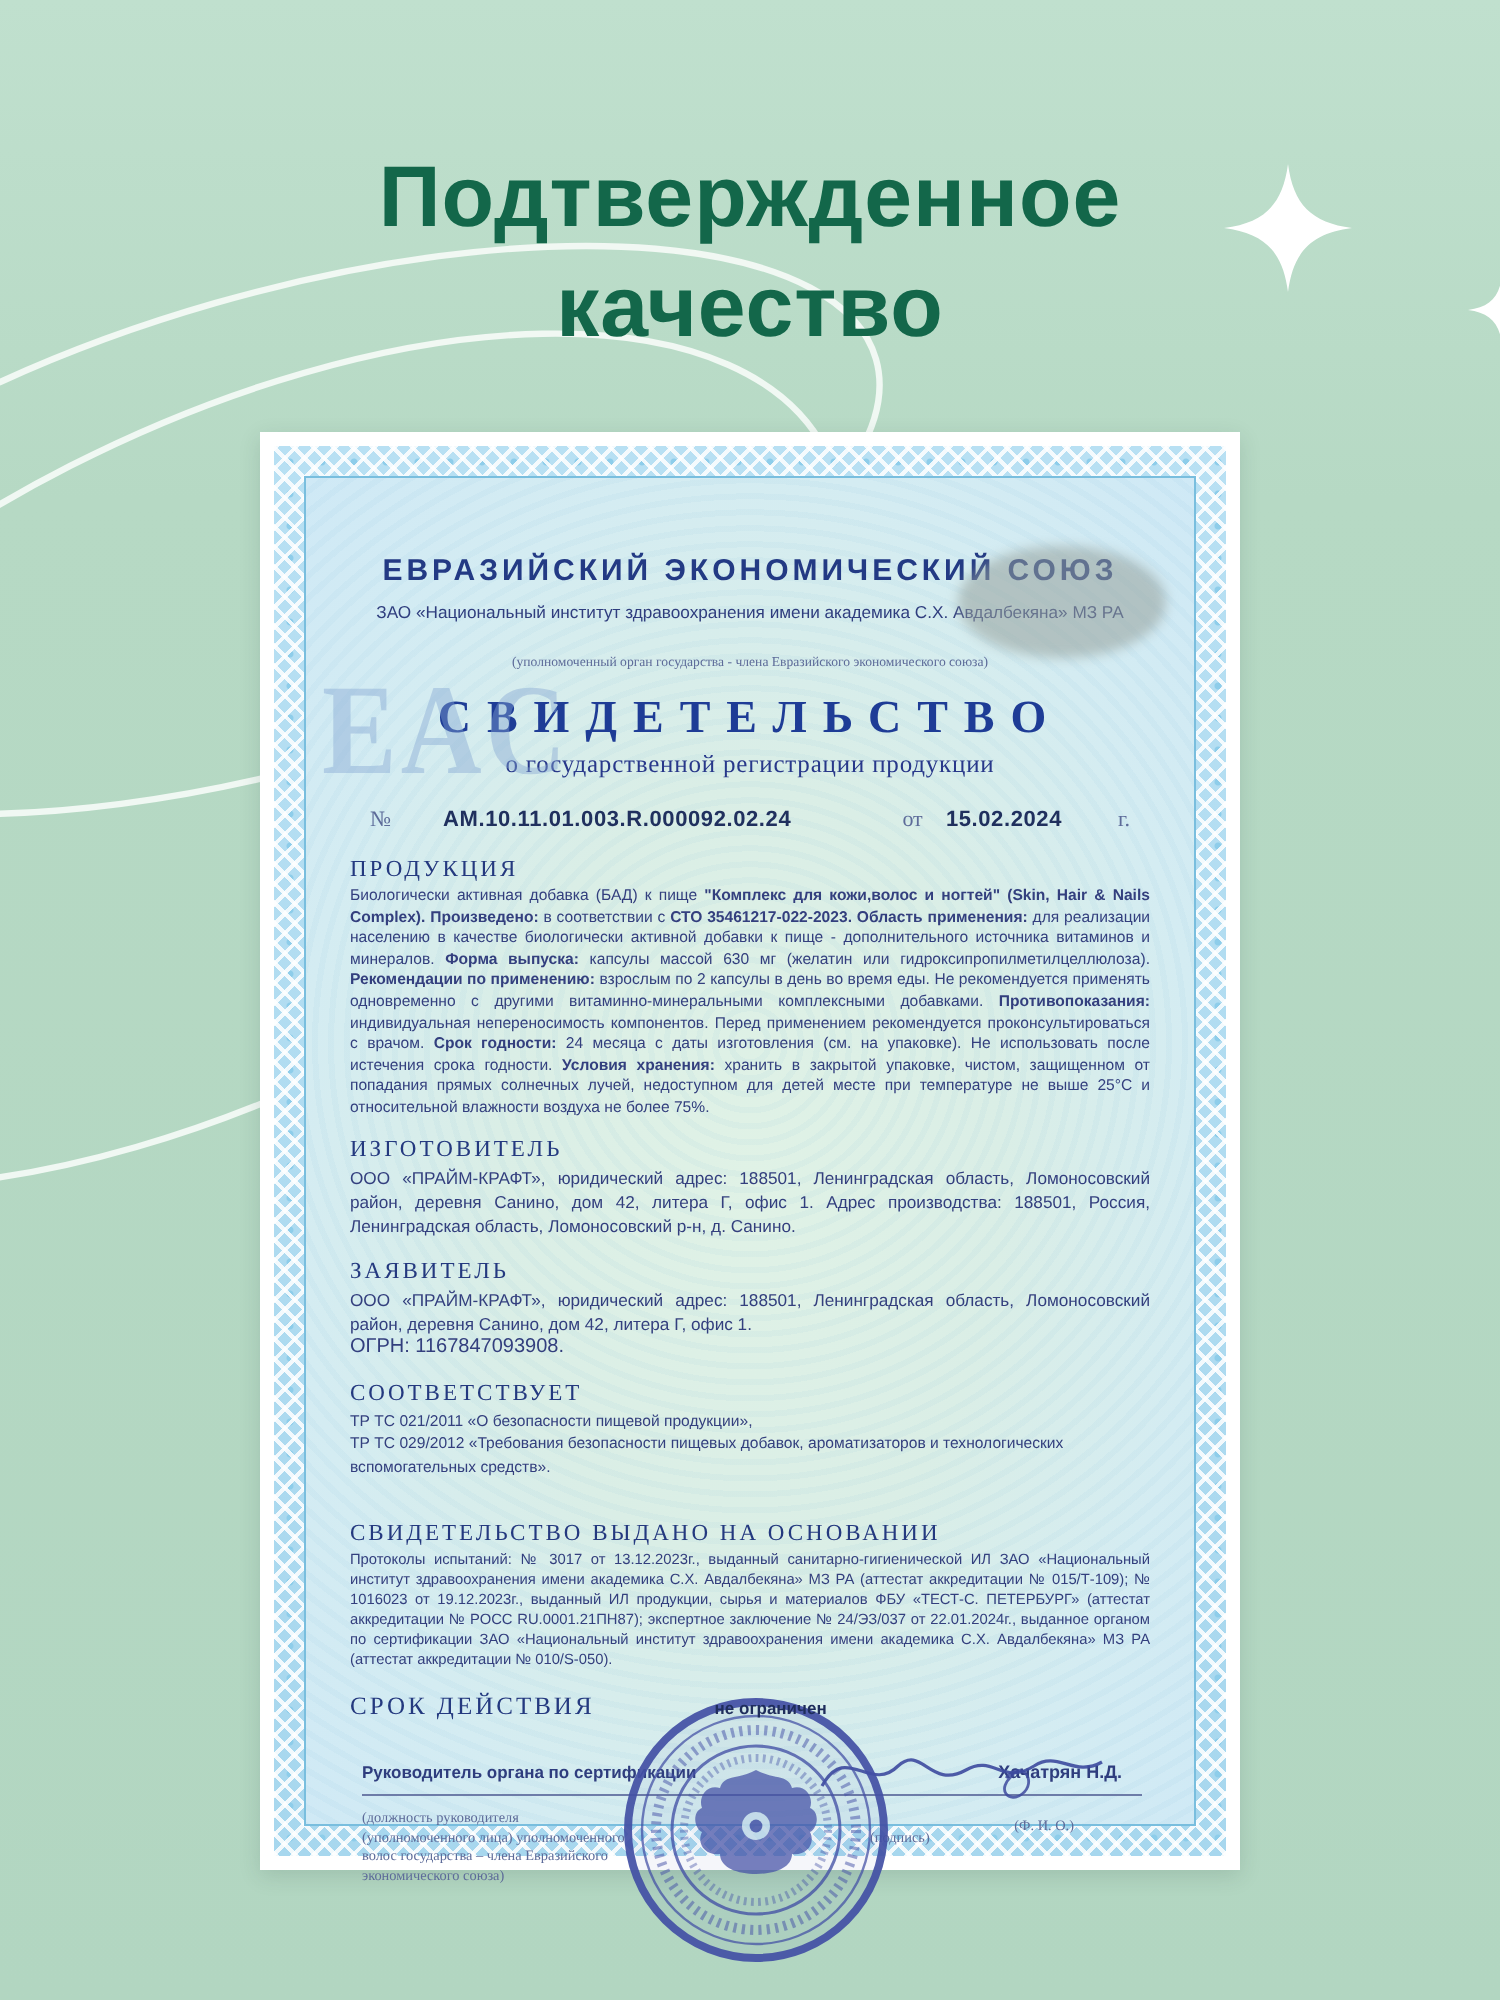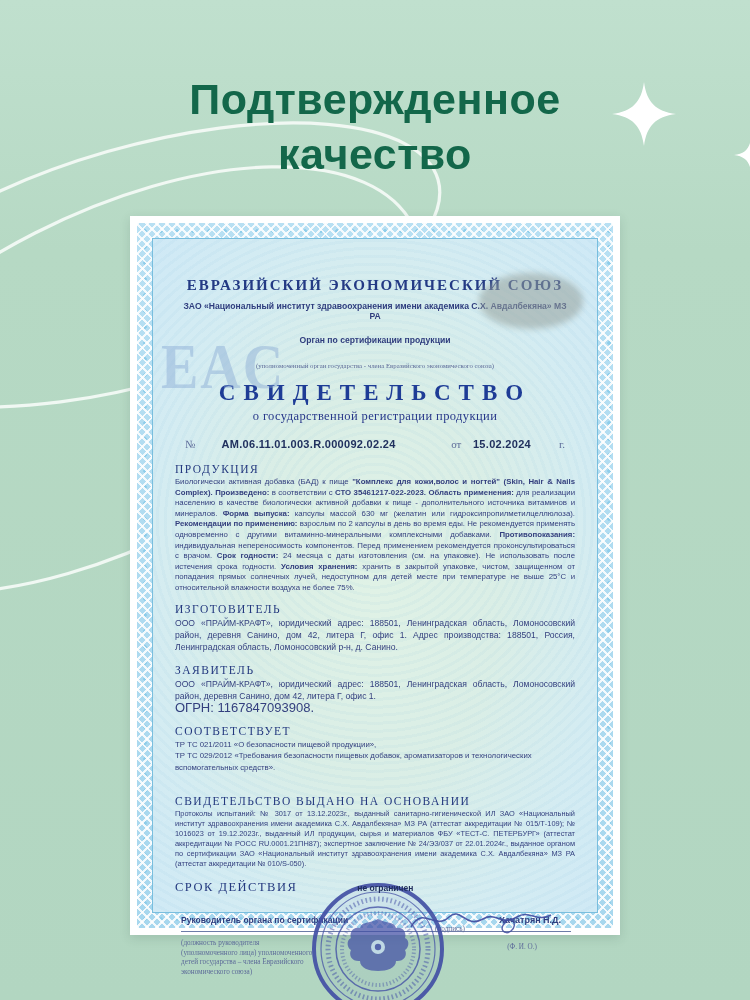--- a/index.html
+++ b/index.html
@@ -52,24 +52,24 @@
     font-family:"Liberation Serif", serif;
   }
   .grey-blob {
     position:absolute; right:14px; top:34px; width:104px; height:56px;
     background:rgba(150,160,155,.55); border-radius:50%;
     filter:blur(3px);
   }
 
   .c { text-align:center; }
   .hdr-union {
-    margin-top:28px; font-family:Liberation Serif, serif; font-weight:bold;
+    margin-top:28px; font-family:Liberation Sans, sans-serif; font-weight:bold;
     font-size:15px; letter-spacing:2px; color:#233a84;
   }
-  .hdr-org1 { margin:7px auto 14px; width:96%; font-size:8.6px; font-weight:bold; color:#2f3d7e; }
+  .hdr-org1 { margin:7px auto 14px; width:96%; font-size:8.6px; font-weight:normal; color:#2f3d7e; }
   .hdr-org2 { margin-top:3px; font-size:8.6px; font-weight:bold; color:#2f3d7e; }
   .hdr-note { margin-top:17px; font-size:6.8px; color:#5d6b99; font-family:"Liberation Serif", serif; }
   .doc-title {
     margin-top:11px; font-family:"Liberation Serif", serif; font-weight:bold;
     font-size:23px; letter-spacing:8px; color:#1e3c96;
   }
   .doc-sub { margin-top:3px; font-family:"Liberation Serif", serif; font-size:12.5px; color:#28388a; letter-spacing:.4px; }
 
   .num-row {
     margin-top:14px; display:flex; align-items:baseline; font-size:11px;
@@ -93,21 +93,21 @@
 
   .validity-row { margin-top:11px; display:flex; align-items:baseline; }
   .validity-val { margin-left:60px; font-size:8.5px; font-weight:bold; color:#1f2d5c; position:relative; z-index:5; }
 
   .sig-area { position:relative; margin-top:14px; height:118px; }
   .sig-left-label { position:absolute; left:6px; top:6px; font-size:8.5px; font-weight:bold; color:#2f3d7e; }
   .sig-line-l { position:absolute; left:6px; top:22px; width:290px; border-bottom:1px solid #6d7ca8; }
   .sig-line-r { position:absolute; right:4px; top:22px; width:118px; border-bottom:1px solid #6d7ca8; }
   .sig-name { position:absolute; right:14px; top:6px; font-size:9px; font-weight:bold; color:#2f3d7e; }
   .sig-note-block { position:absolute; left:6px; top:30px; width:190px; font-size:7.2px; line-height:9.5px; color:#5d6b99; font-family:"Liberation Serif", serif; }
-  .sig-podpis { position:absolute; left:260px; top:16px; font-size:7.2px; color:#5d6b99; font-family:"Liberation Serif", serif; }
+  .sig-podpis { position:absolute; left:260px; top:40px; font-size:7.2px; color:#5d6b99; font-family:"Liberation Serif", serif; }
   .sig-fio { position:absolute; right:38px; top:34px; font-size:7.2px; color:#5d6b99; font-family:"Liberation Serif", serif; }
   .stamp { position:absolute; left:135px; top:-28px; width:136px; height:136px; opacity:.92; z-index:4; }
   .squiggle { position:absolute; left:230px; top:-12px; width:150px; height:46px; z-index:3; }
 </style>
 </head>
 <body>
 
 <svg class="bg-curves" viewBox="0 0 750 1000">
   <g fill="none" stroke="#f4faf6" stroke-width="3.2" opacity="0.95">
     <ellipse cx="140" cy="265" rx="310" ry="118" transform="rotate(-16 140 265)"></ellipse>
@@ -129,43 +129,42 @@
 
 <div class="paper">
   <div class="lace">
     <div class="inner">
 
       <div class="watermark-eac">EAC</div>
       <div class="grey-blob"></div>
 
       <div class="c hdr-union">ЕВРАЗИЙСКИЙ  ЭКОНОМИЧЕСКИЙ  СОЮЗ</div>
       <div class="c hdr-org1">ЗАО «Национальный институт здравоохранения имени академика С.Х. Авдалбекяна» МЗ РА</div>
-      <div class="c hdr-org2">Орган по сертификации продукции</div>
       <div class="c hdr-note">(уполномоченный орган государства - члена Евразийского экономического союза)</div>
       <div class="c doc-title">СВИДЕТЕЛЬСТВО</div>
       <div class="c doc-sub">о государственной регистрации продукции</div>
 
       <div class="num-row">
         <span class="lbl">№</span>
         <span class="sp1"></span>
-        <span class="val">AM.06.11.01.003.R.000092.02.24</span>
+        <span class="val">AM.10.11.01.003.R.000092.02.24</span>
         <span class="sp2 lbl">от</span>
         <span class="val">15.02.2024</span>
         <span class="sp4 lbl">г.</span>
       </div>
 
       <div class="sec-h mt16">ПРОДУКЦИЯ</div>
       <div class="body-txt"><span>Биологически активная добавка (БАД) к пище </span><span class="b">"Комплекс для кожи,волос и ногтей" (Skin, Hair &amp; Nails Complex). </span><span class="b">Произведено:</span><span> в соответствии с </span><span class="b">СТО 35461217-022-2023. </span><span class="b">Область применения:</span><span> для реализации населению в качестве биологически активной добавки к пище - дополнительного источника витаминов и минералов. </span><span class="b">Форма выпуска:</span><span> капсулы массой 630 мг (желатин или гидроксипропилметилцеллюлоза). </span><span class="b">Рекомендации по применению:</span><span> взрослым по 2 капсулы в день во время еды. Не рекомендуется применять одновременно с другими витаминно-минеральными комплексными добавками. </span><span class="b">Противопоказания:</span><span> индивидуальная непереносимость компонентов. Перед применением рекомендуется проконсультироваться с врачом. </span><span class="b">Срок годности:</span><span> 24 месяца с даты изготовления (см. на упаковке). Не использовать после истечения срока годности. </span><span class="b">Условия хранения:</span><span> хранить в закрытой упаковке, чистом, защищенном от попадания прямых солнечных лучей, недоступном для детей месте при температуре не выше 25°С и относительной влажности воздуха не более 75%.</span></div>
 
       <div class="sec-h mt10">ИЗГОТОВИТЕЛЬ</div>
       <div class="body-txt" style="font-size:8.6px; line-height:12px;">ООО «ПРАЙМ-КРАФТ», юридический адрес: 188501, Ленинградская область, Ломоносовский район, деревня Санино, дом 42, литера Г, офис 1. Адрес производства: 188501, Россия, Ленинградская область, Ломоносовский р-н, д. Санино.</div>
 
       <div class="sec-h mt12">ЗАЯВИТЕЛЬ</div>
       <div class="body-txt" style="font-size:8.6px; line-height:12px;">ООО «ПРАЙМ-КРАФТ», юридический адрес: 188501, Ленинградская область, Ломоносовский район, деревня Санино, дом 42, литера Г, офис 1.</div>
-      <div class="body-txt" style="font-size:13px; line-height:12px; margin-top:0;">ОГРН: 1167847093908.</div>
+      <div class="body-txt" style="font-size:10px; line-height:12px; margin-top:0;">ОГРН: 1167847093908.</div>
 
       <div class="sec-h mt12">СООТВЕТСТВУЕТ</div>
       <div style="margin-top:2px;">
         <div class="compl-line">ТР ТС 021/2011 «О безопасности пищевой продукции»,</div>
         <div class="compl-line">ТР ТС 029/2012 «Требования безопасности пищевых добавок, ароматизаторов и технологических вспомогательных средств».</div>
       </div>
 
       <div class="sec-h mt16" style="margin-top:22px;">СВИДЕТЕЛЬСТВО ВЫДАНО НА ОСНОВАНИИ</div>
       <div class="body-txt" style="font-size:7.4px; line-height:10px;">Протоколы испытаний: № 3017 от 13.12.2023г., выданный санитарно-гигиенической ИЛ ЗАО «Национальный институт здравоохранения имени академика С.Х. Авдалбекяна» МЗ РА (аттестат аккредитации № 015/Т-109); № 1016023 от 19.12.2023г., выданный ИЛ продукции, сырья и материалов ФБУ «ТЕСТ-С. ПЕТЕРБУРГ» (аттестат аккредитации № РОСС RU.0001.21ПН87); экспертное заключение № 24/ЭЗ/037 от 22.01.2024г., выданное органом по сертификации ЗАО «Национальный институт здравоохранения имени академика С.Х. Авдалбекяна» МЗ РА (аттестат аккредитации № 010/S-050).</div>
 
@@ -176,21 +175,21 @@
 
       <div class="sig-area">
         <div class="sig-left-label">Руководитель органа по сертификации</div>
         <div class="sig-line-l"></div>
         <div class="sig-name">Хачатрян Н.Д.</div>
         <div class="sig-line-r"></div>
 
         <div class="sig-note-block">
           <div>(должность руководителя</div>
           <div>(уполномоченного лица) уполномоченного</div>
-          <div>детей государства – члена Евразийского</div>
+          <div>волос государства – члена Евразийского</div>
           <div>экономического союза)</div>
         </div>
         <div class="sig-podpis">(подпись)</div>
         <div class="sig-fio">(Ф. И. О.)</div>
 
         <svg class="stamp" viewBox="0 0 136 136">
           <circle cx="68" cy="68" r="64" fill="rgba(67,80,165,0.05)" stroke="#4350a5" stroke-width="4"></circle>
           <circle cx="68" cy="68" r="57" fill="none" stroke="#4350a5" stroke-width="1.2" opacity=".8"></circle>
           <circle cx="68" cy="68" r="50" fill="none" stroke="#4350a5" stroke-width="5" stroke-dasharray="1.6 2.6" opacity=".55"></circle>
           <circle cx="68" cy="68" r="42" fill="none" stroke="#4350a5" stroke-width="1.5" opacity=".85"></circle>

